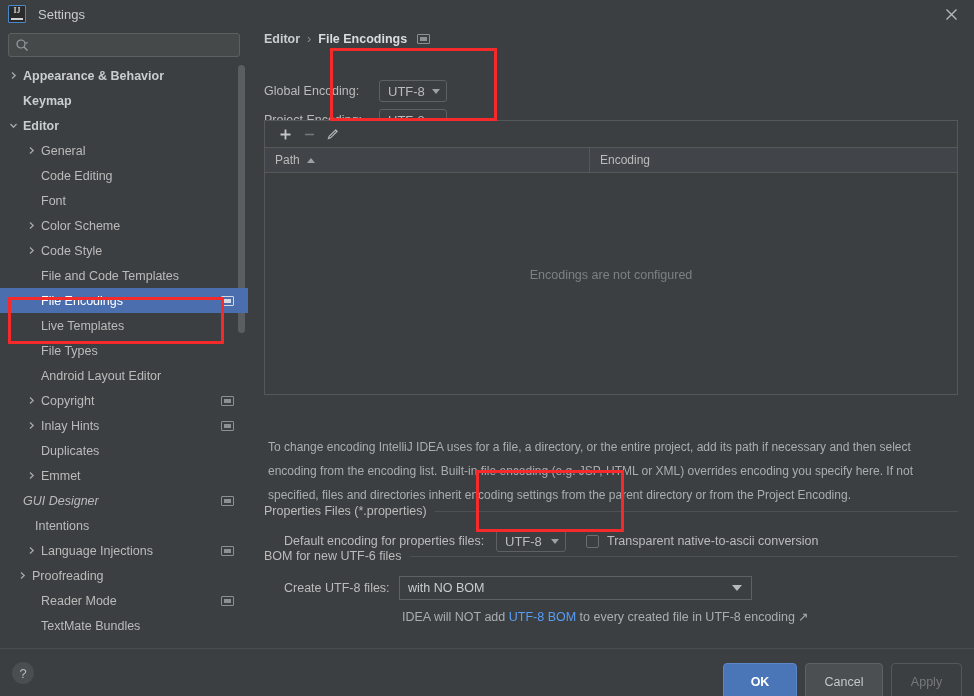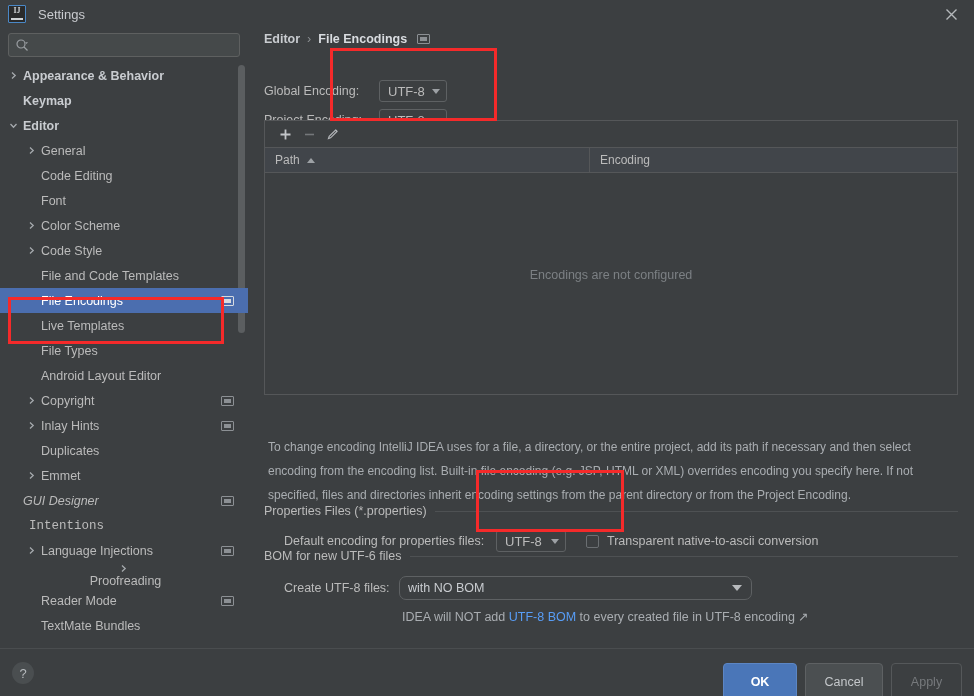--- a/index.html
+++ b/index.html
@@ -334,21 +334,21 @@
     border-radius: 2px;
     background: #3c3f41;
     box-sizing: border-box;
     cursor: pointer;
     flex: 0 0 auto;
   }
 
   .wide-combo {
     height: 24px;
     border: 1px solid #5e6163;
-    border-radius: 7px;
+    border-radius: 0;
     background: #3c3f41;
     display: flex;
     align-items: center;
     box-sizing: border-box;
     padding: 0 8px;
     color: #c9ccd0;
     font-size: 12.5px;
     cursor: pointer;
     position: relative;
   }
@@ -547,32 +547,32 @@
         <svg class="arrow" width="11" height="11" viewBox="0 0 11 11">
           <path d="M4 2.5 L7.2 5.5 L4 8.5" stroke="#a5a9ad" stroke-width="1.3" fill="none"></path>
         </svg>
         <span class="label">Emmet</span>
       </div>
       <div class="tree-item" style="padding-left: 8px; font-style: italic;">
         <span class="arrow blank"></span>
         <span class="label">GUI Designer</span>
         <span class="proj-icon"></span>
       </div>
-      <div class="tree-item" style="padding-left: 14px; font-family: Liberation Mono, monospace;">
+      <div class="tree-item" style="padding-left: 20px;">
         <span class="arrow blank"></span>
         <span class="label">Intentions</span>
       </div>
       <div class="tree-item" style="padding-left: 26px;">
         <svg class="arrow" width="11" height="11" viewBox="0 0 11 11">
           <path d="M4 2.5 L7.2 5.5 L4 8.5" stroke="#a5a9ad" stroke-width="1.3" fill="none"></path>
         </svg>
         <span class="label">Language Injections</span>
         <span class="proj-icon"></span>
       </div>
-      <div class="tree-item" style="padding-left: 17px; flex-direction: column;">
+      <div class="tree-item" style="padding-left: 17px;">
         <svg class="arrow" width="11" height="11" viewBox="0 0 11 11">
           <path d="M4 2.5 L7.2 5.5 L4 8.5" stroke="#a5a9ad" stroke-width="1.3" fill="none"></path>
         </svg>
         <span class="label">Proofreading</span>
       </div>
       <div class="tree-item" style="padding-left: 26px;">
         <span class="arrow blank"></span>
         <span class="label">Reader Mode</span>
         <span class="proj-icon"></span>
       </div>

